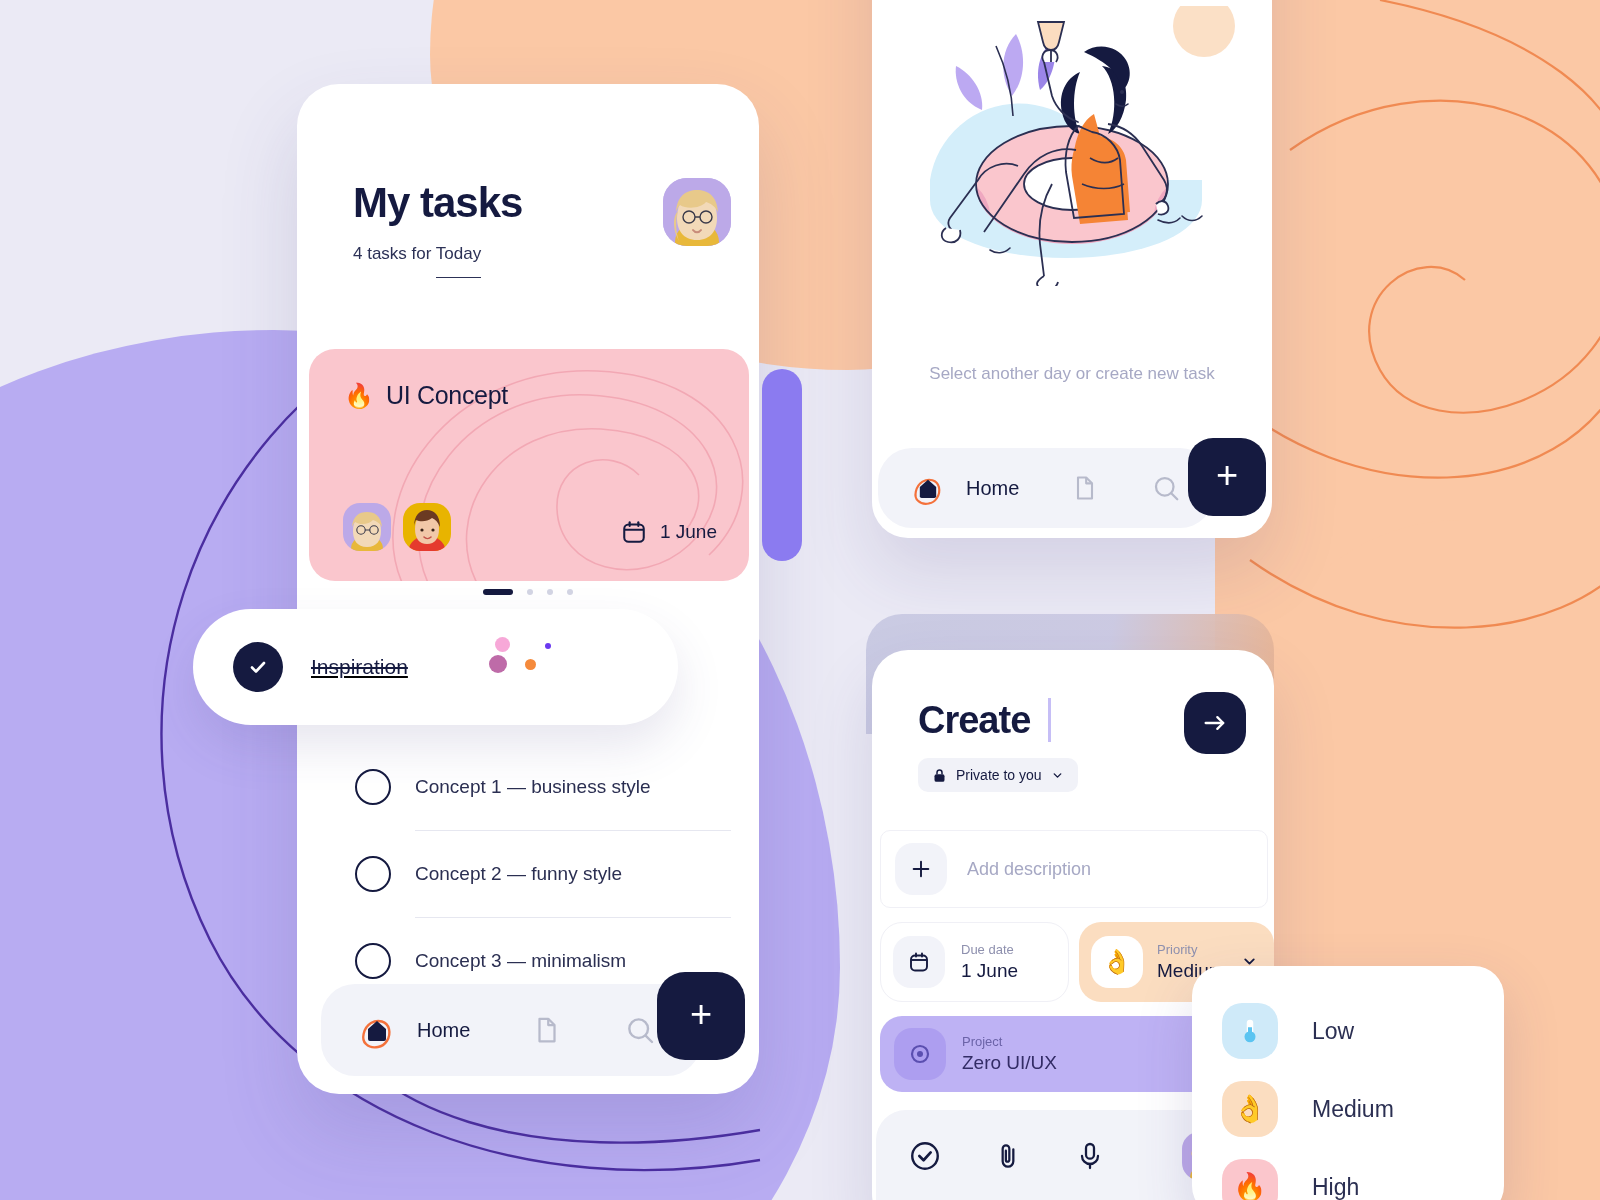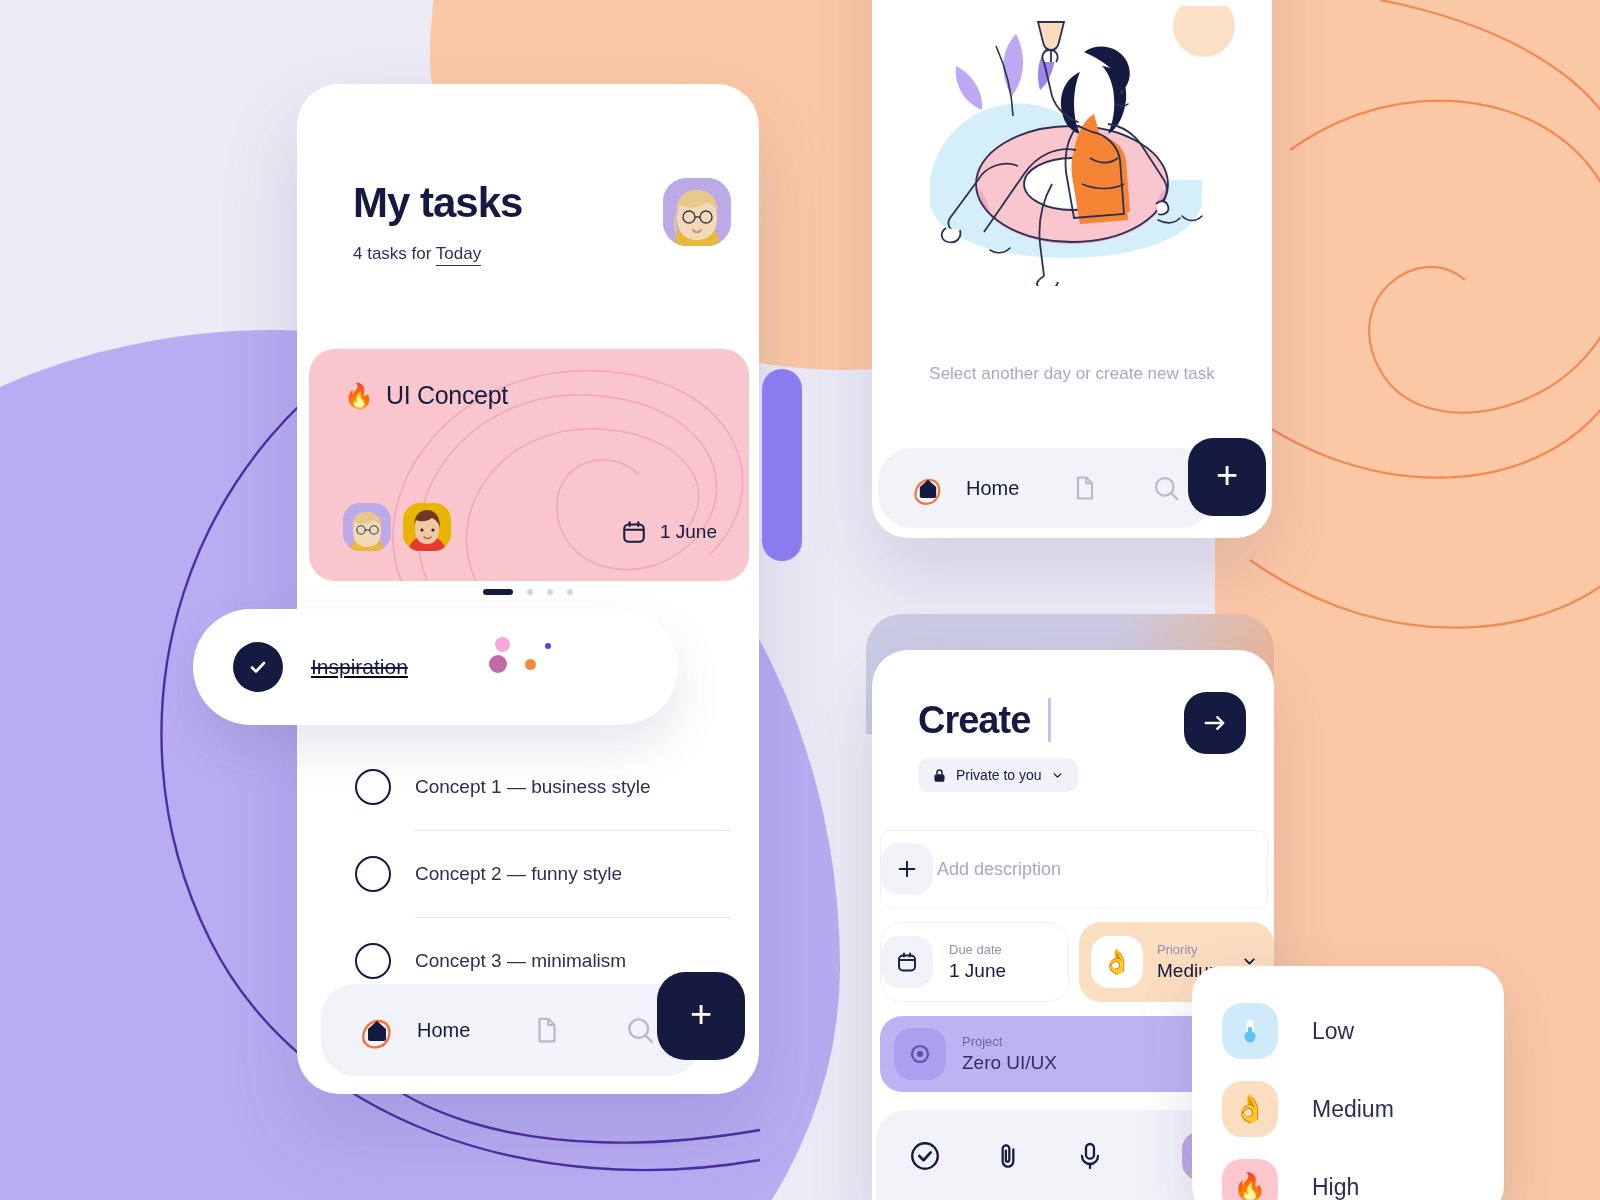--- a/index.html
+++ b/index.html
@@ -58,21 +58,21 @@
     box-shadow:0 38px 80px rgba(70,60,130,.16);
   }
   .p1-head { position:absolute; left:56px; top:98px; }
   .p1-title {
     font-size:42px; font-weight:bold; color:#151A40;
     letter-spacing:-1px; line-height:1;
   }
   .p1-sub {
     margin-top:20px; font-size:17px; color:#2C3156;
   }
-  .p1-sub u { text-decoration:none; border-bottom:1.6px solid #2C3156; padding-bottom:2px;text-align:center; }
+  .p1-sub u { text-decoration:none; border-bottom:1.6px solid #2C3156; padding-bottom:14px;text-align:center; }
   .avatar-main {
     position:absolute; right:28px; top:94px;
     width:68px; height:68px; border-radius:24px; overflow:hidden;
     background:#BCA9E8;
   }
 
   .card-pink {
     position:absolute; left:12px; top:265px;
     width:440px; height:232px;
     background:#FAC6CD; border-radius:26px; overflow:hidden;
@@ -194,33 +194,33 @@
     position:absolute; left:46px; top:108px;
     height:34px; padding:0 14px;
     background:#F1F2F8; border-radius:10px;
     display:flex; align-items:center; gap:9px;
     font-size:14px; color:#151A40;
   }
   .field-desc {
     position:absolute; left:8px; top:180px;
     width:388px; height:78px;
     border:1.4px solid #F0F0F6; border-radius:10px;
-    display:flex; align-items:center; gap:4px;
+    display:flex; align-items:center; padding-left:14px; gap:20px;
   }
   .sq-ico {
     width:52px; height:52px; border-radius:18px; background:#F2F3F9;
     display:flex; align-items:center; justify-content:center; flex:none;
   }
   .ph-text { font-size:18px; color:#A6A8C4; }
 
   .row-fields { position:absolute; left:8px; top:272px; width:394px; display:flex; gap:10px; }
   .field-date {
     width:190px; height:80px;
     border:1.4px solid #F0F0F6; border-radius:22px;
-    display:flex; align-items:center; padding-left:0; gap:16px;
+    display:flex; align-items:center; padding-left:12px; gap:16px;
   }
   .field-prio {
     width:196px; height:80px;
     background:#FBDDC0; border-radius:22px;
     display:flex; align-items:center; padding-left:12px; gap:14px; position:relative;
   }
   .sq-white { background:#fff; }
   .f-lbl { font-size:13px; color:#8E90AE; line-height:1.2; }
   .f-val { font-size:19px; color:#151A40; margin-top:3px; }
   .chev { position:absolute; right:16px; top:31px; }

